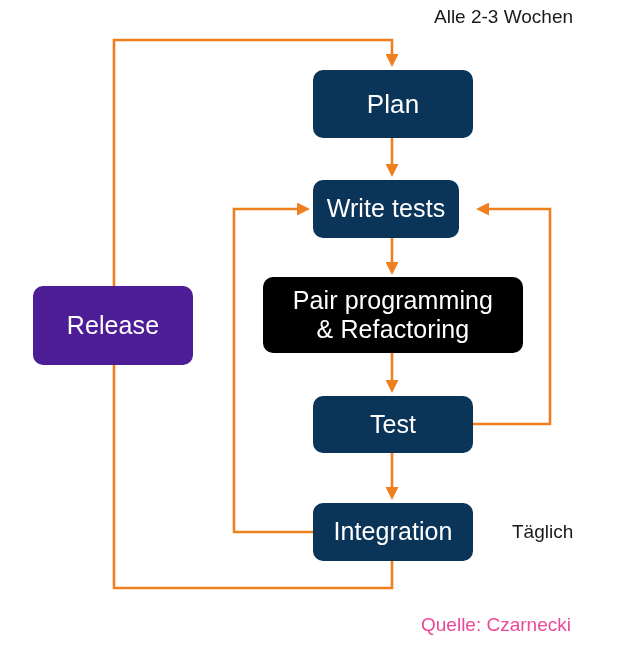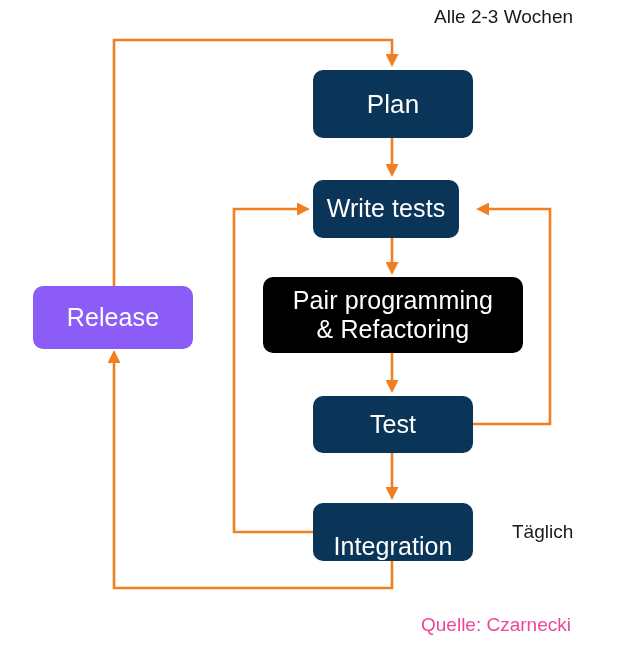--- a/index.html
+++ b/index.html
@@ -84,24 +84,24 @@
       <div class="node-box" style="left: 313px; top: 180px; width: 146px; height: 58px; font-size: 25px; background: rgb(11, 53, 88); color: rgb(255, 255, 255);">
         <span class="node-label">Write tests</span>
       </div>
       <div class="node-box" style="left: 263px; top: 277px; width: 260px; height: 76px; font-size: 25px; background: #000000; color: rgb(255, 255, 255);">
         <span class="node-label">Pair programming
 &amp; Refactoring</span>
       </div>
       <div class="node-box" style="left: 313px; top: 396px; width: 160px; height: 57px; font-size: 25px; background: rgb(11, 53, 88); color: rgb(255, 255, 255);">
         <span class="node-label">Test</span>
       </div>
-      <div class="node-box" style="left: 313px; top: 503px; width: 160px; height: 58px; font-size: 25px; background: rgb(11, 53, 88); color: rgb(255, 255, 255); align-items: flex-end;">
+      <div class="node-box" style="left: 313px; top: 503px; width: 160px; height: 58px; font-size: 25px; background: rgb(11, 53, 88); color: rgb(255, 255, 255);">
         <span class="node-label">Integration</span>
       </div>
-      <div class="node-box" style="left: 33px; top: 286px; width: 160px; height: 63px; font-size: 25px; background: #8b5cf6; color: rgb(255, 255, 255);">
+      <div class="node-box" style="left: 33px; top: 286px; width: 160px; height: 79px; font-size: 25px; background: #4c1d95; color: rgb(255, 255, 255);">
         <span class="node-label">Release</span>
       </div>
     </div>
   <div id="label-layer">
       <div class="free-label" style="left: 434px; top: 6px; font-size: 19px; color: rgb(26, 26, 26);">Alle 2-3 Wochen</div>
       <div class="free-label" style="left: 512px; top: 521px; font-size: 19px; color: rgb(26, 26, 26);">Täglich</div>
       <div class="free-label" style="left: 421px; top: 614px; font-size: 19px; color: #ec4899;">Quelle: Czarnecki</div>
     </div>
 
 </div>

